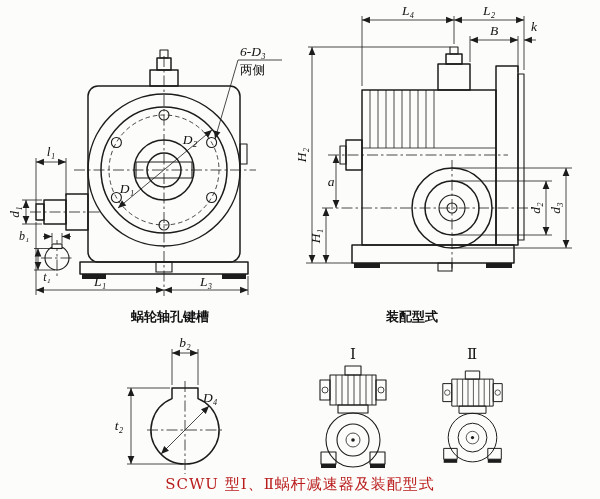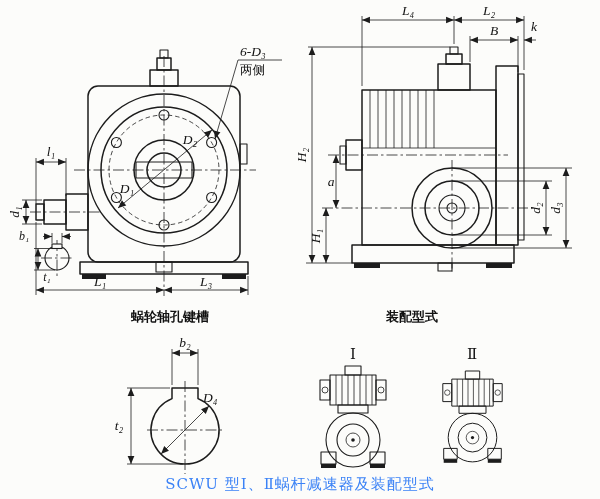--- a/index.html
+++ b/index.html
@@ -15,21 +15,21 @@
   .dsh{stroke-dasharray:4.5 3;}
   .blk{fill:#1c1c1c;stroke:none;}
   .wht{fill:#fcfcfa;stroke:#1c1c1c;stroke-width:1.1;}
   
   .lbl {font:italic 13.5px "Liberation Serif","DejaVu Serif",serif;fill:#111;}
   .lblS{font:italic 12px "Liberation Serif","DejaVu Serif",serif;fill:#111;}
   .cjk {font:12.5px "DejaVu Sans","Liberation Sans",sans-serif;fill:#111;}
   .cjkb{font:bold 13px "DejaVu Sans","Liberation Sans",sans-serif;fill:#111;}
   .rom {font:15px "DejaVu Serif","Liberation Serif",serif;fill:#111;}
   .caption{position:absolute;left:0;right:0;top:475px;text-align:center;
-           font:15px "DejaVu Serif","Liberation Serif",serif;color:#3b82f6;
+           font:15px "DejaVu Serif","Liberation Serif",serif;color:#b91c1c;
            letter-spacing:1px;}
 </style>
 </head>
 <body>
 
 <div class="stage">
 <svg width="600" height="474" viewBox="0 0 600 474" xmlns="http://www.w3.org/2000/svg" xmlns:xlink="http://www.w3.org/1999/xlink">
   <defs>
     <marker id="ma" viewBox="0 0 10 10" markerWidth="11" markerHeight="11" refX="9.5" refY="5" orient="auto">
       <path d="M0.5,1.2 L9.5,5 L0.5,8.8 Z" fill="#1c1c1c"></path>

